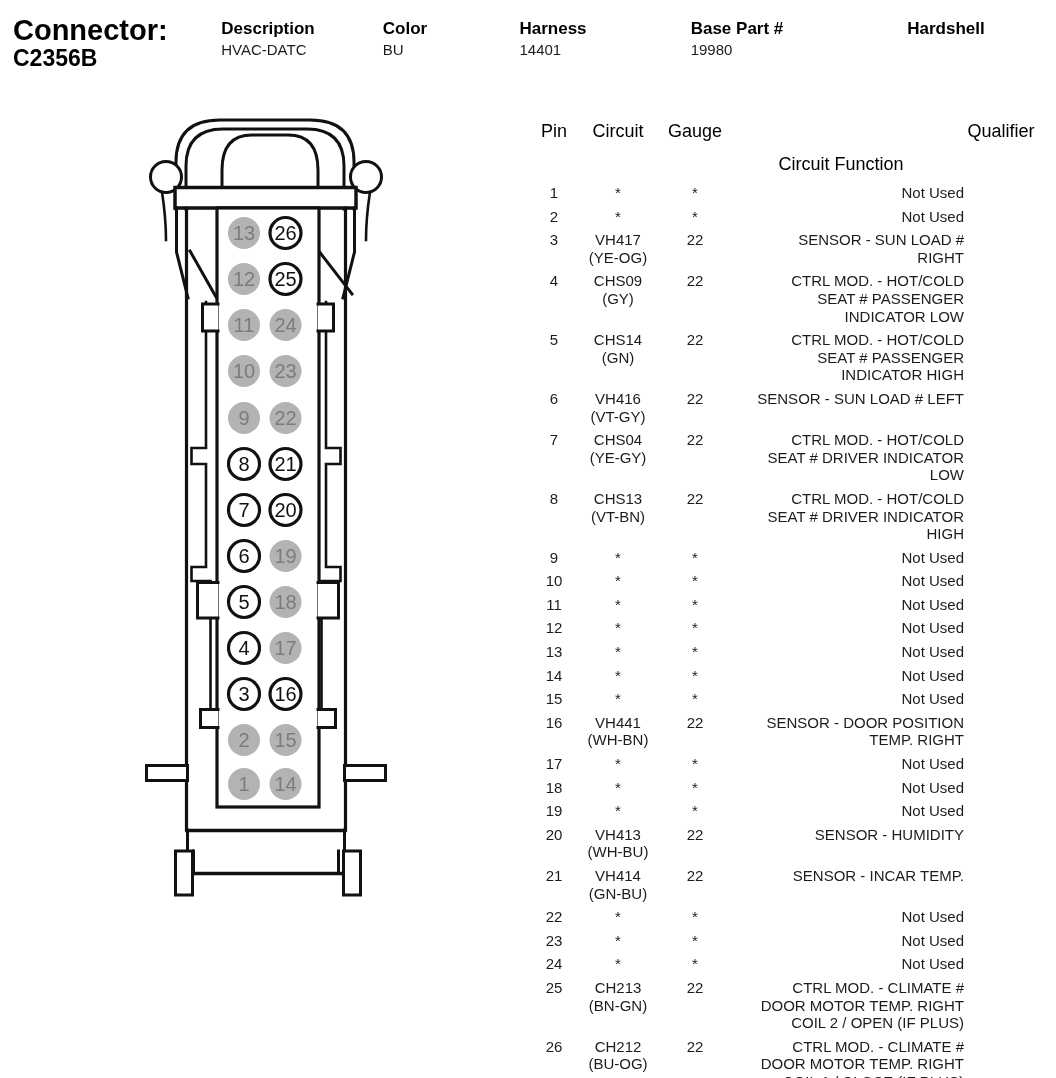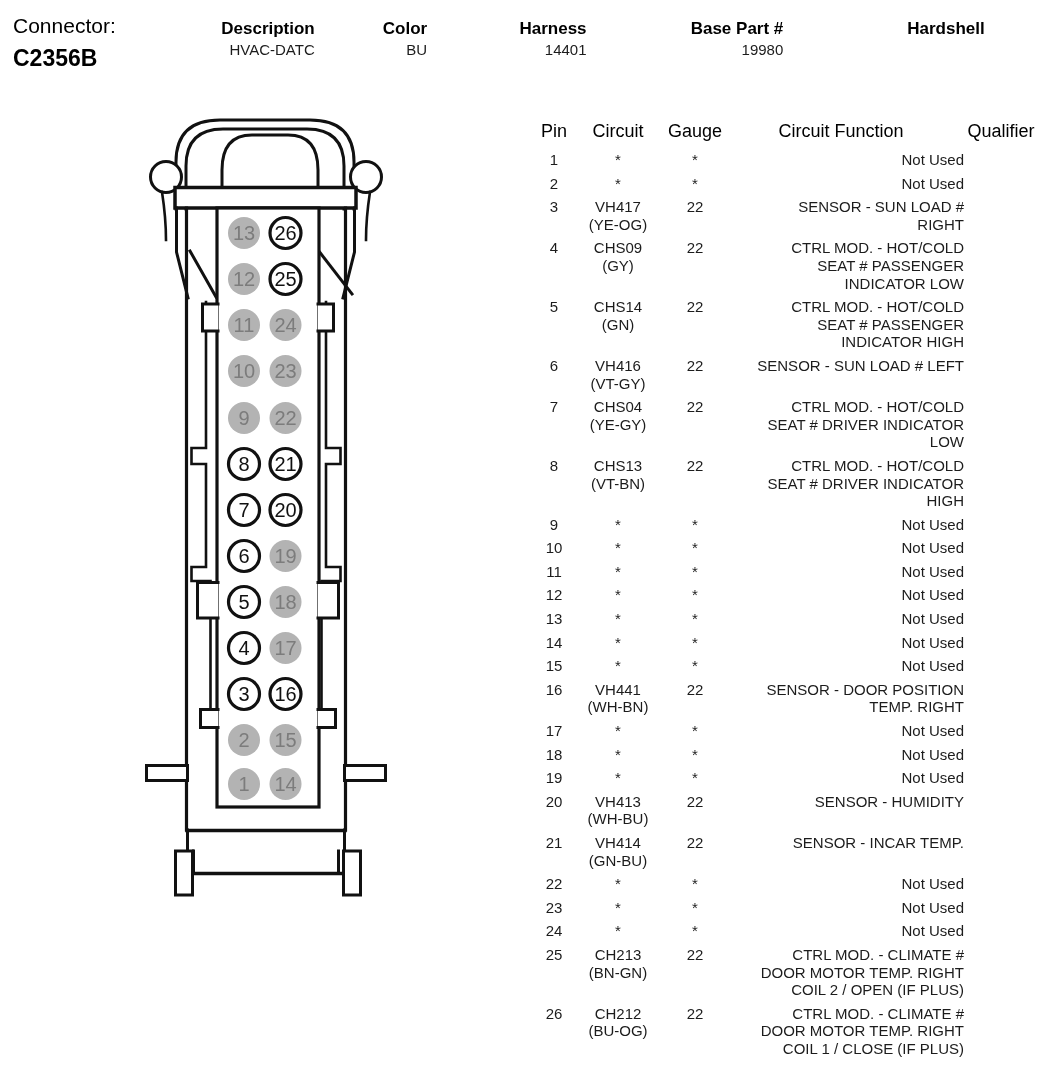--- a/index.html
+++ b/index.html
@@ -2,38 +2,38 @@
 <html><head>
 <meta charset="utf-8">
 <style>
   html,body { margin:0; padding:0; background:#ffffff; }
   .page {
     position:relative; width:1056px; height:1078px; overflow:hidden;
     background:#ffffff; color:#1c1c1c;
     font-family:"Liberation Sans", sans-serif;
   }
   
-  .conn-label { position:absolute; left:13px; top:14px; font-size:21px; font-weight:normal; color:#000; }
+  .conn-label { position:absolute; left:13px; top:14px; font-size:29px; font-weight:bold; color:#000; }
   .conn-id    { position:absolute; left:13px; top:45px; font-size:23px; font-weight:bold; color:#000; }
-  .hfield { position:absolute; top:20px; transform:translateX(-50%); text-align:right; }
+  .hfield { position:absolute; top:20px; transform:translateX(-50%); text-align:left; }
   .hfield .hlabel { font-size:17px; font-weight:bold; color:#000; line-height:18px; }
   .hfield .hvalue { font-size:15px; margin-top:3px; line-height:17px; }
   
   .connector-svg { position:absolute; left:0; top:0; }
   .connector-svg path, .connector-svg rect { vector-effect:none; }
   .pin-num { font-family:"Liberation Sans", sans-serif; font-size:20px; }
   
   .pin-table { position:absolute; left:528px; top:120px; width:520px; }
   .pt-header, .pt-row {
     display:grid;
     grid-template-columns:52px 76px 78px 230px 74px;
   }
   .pt-header { font-weight:normal; font-size:18px; line-height:22px; color:#000; }
   .pt-header > div { text-align:center; }
-  .pt-header .h-function { padding-right:16px; }
+  .pt-header .h-function { padding-right:16px;margin-top:33px; }
   .pt-rows { margin-top:6px; }
   .pt-row { font-size:15px; line-height:17.6px; padding:3px 0; }
   .c-pin, .c-circuit, .c-gauge, .c-qualifier { text-align:center; }
   .c-circuit, .c-function { white-space:pre-line; }
   .c-function { text-align:right;margin-left:9px; }
 </style>
 </head>
 <body>
 
 <div class="page">

